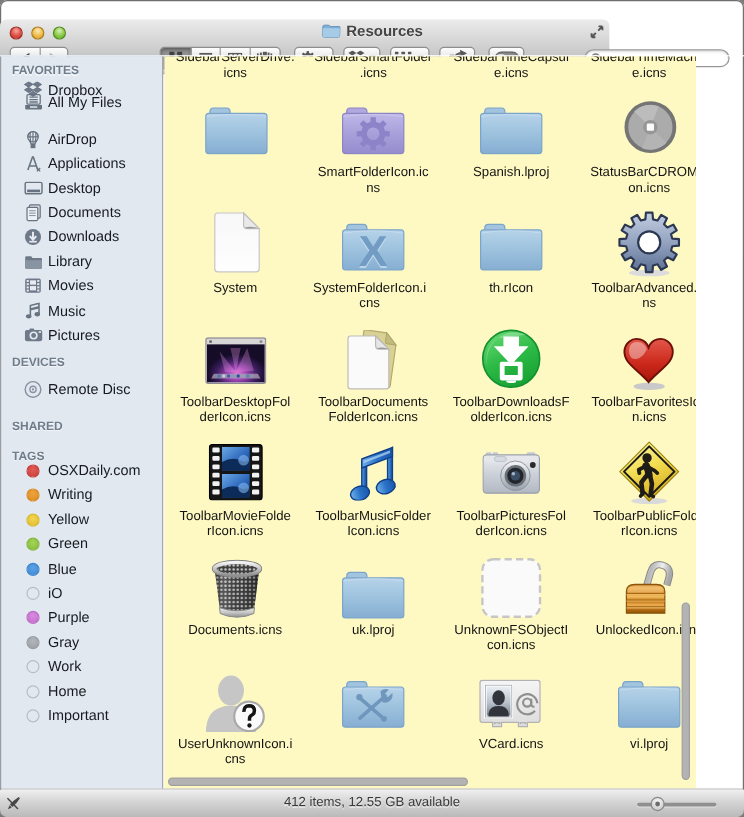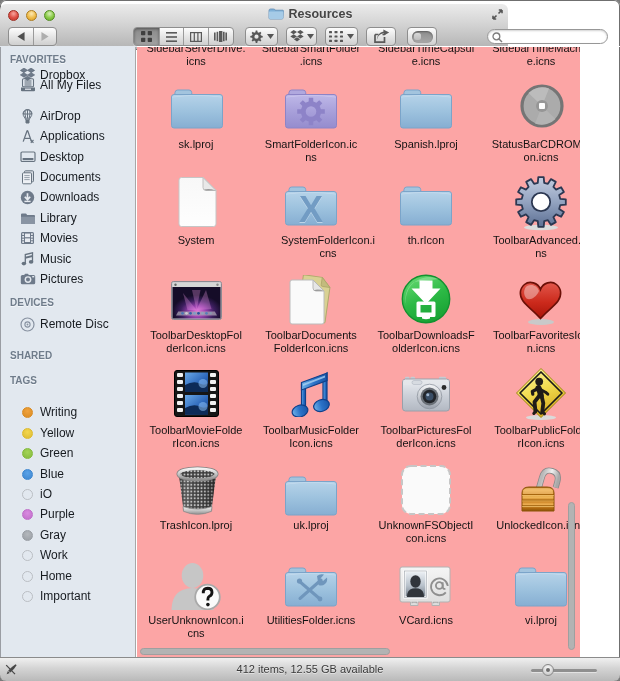--- a/index.html
+++ b/index.html
@@ -1,17 +1,17 @@
 <!DOCTYPE html>
 <html><head><meta charset="utf-8"><style>
 *{margin:0;padding:0;box-sizing:border-box}
 html,body{width:620px;height:681px;overflow:hidden;background:#7a7a7a;font-family:"Liberation Sans",sans-serif;-webkit-font-smoothing:antialiased}
 #win{position:absolute;left:0;top:0;width:620px;height:681px;border-radius:6px;overflow:hidden;background:#fff;box-shadow:inset 0 0 0 1px #6f6f6f}
 
-#chrome{position:absolute;left:0;top:4px;width:508px;height:46px;background:linear-gradient(#ebebeb,#d5d5d5 42%,#b3b3b3);border-bottom:1px solid #6e6e6e;border-radius:6px 6px 0 0}
+#chrome{position:absolute;left:0;top:16px;width:508px;height:46px;background:linear-gradient(#ebebeb,#d5d5d5 42%,#b3b3b3);border-bottom:1px solid #6e6e6e;border-radius:6px 6px 0 0}
 .tl{position:absolute;top:6px;width:11px;height:11px;border-radius:50%}
 #tl-r{left:8px;background:radial-gradient(circle at 50% 30%,#f49a92 8%,#dd4d43 55%,#c13b30);border:1px solid #9e2f24}
 #tl-y{left:26px;background:radial-gradient(circle at 50% 30%,#fbe3a6 8%,#eebb48 55%,#d99d2b);border:1px solid #ad7c1e}
 #tl-g{left:44px;background:radial-gradient(circle at 50% 30%,#cdeaa8 8%,#87c943 55%,#69ad2e);border:1px solid #538c21}
 #title{opacity:.99;position:absolute;top:3px;left:0;width:620px;text-align:center;font-size:12.5px;font-weight:bold;color:#444444;text-shadow:0 1px 0 rgba(255,255,255,.5)}
 #title svg{vertical-align:-2px;margin-right:5px}
 #fsarrow{position:absolute;right:4px;top:4px}
 
 .tbtn{position:absolute;top:23px;height:19px;border:1px solid #8e8e8e;border-radius:4px;background:linear-gradient(#fdfdfd,#e8e8e8 45%,#cfcfcf);box-shadow:0 1px 0 rgba(255,255,255,.4);display:flex;align-items:center;justify-content:center}
 .seg{display:flex;align-items:center;justify-content:center;height:100%}
@@ -19,21 +19,21 @@
 
 #search{position:absolute;left:487px;top:25px;width:121px;height:15px;border-radius:8px;border:1px solid #979797;background:#fff;box-shadow:inset 0 1px 2px rgba(0,0,0,.18)}
 #search svg{position:absolute;left:4px;top:2px}
 
 #main{position:absolute;left:0;top:47px;width:620px;height:610px}
 #sidebar{position:absolute;left:0;top:0;width:136px;height:610px;background:#e2e8ef;border-right:1px solid #a7a7a7;box-shadow:inset 1px 0 0 #9a9da3}
 .shead{position:absolute;left:10px;font-size:10px;font-weight:bold;color:#6e7b8a;opacity:.99;text-shadow:0 1px 0 rgba(255,255,255,.6);letter-spacing:0}
 .sitem{position:absolute;left:19px;height:20px;display:flex;align-items:center;font-size:12px;color:#15191e;white-space:nowrap;opacity:.99}
 .sitem .ic{width:17px;height:16px;margin-right:4px;display:flex;align-items:center;justify-content:center}
 .dot{width:11px;height:11px;border-radius:50%;margin:0 7px 0 3px}
-#content{position:absolute;left:137px;top:0;width:443px;height:610px;background:#fca5a5;overflow:hidden}
+#content{position:absolute;left:137px;top:0;width:443px;height:610px;background:#fef9c3;overflow:hidden}
 .lab{position:absolute;width:130px;text-align:center;font-size:11px;line-height:13px;color:#111;opacity:.99}
 .icn{position:absolute}
 
 #vsb{position:absolute;right:5px;top:455px;width:7px;height:148px;border-radius:4px;background:#b3b3b3;border:1px solid #9f9f9f}
 #hsb{position:absolute;left:3px;bottom:2px;width:250px;height:7px;border-radius:4px;background:#b3b3b3;border:1px solid #9f9f9f}
 
 #status{position:absolute;left:0;top:657px;width:620px;height:24px;background:linear-gradient(#f0f0f0,#d4d4d4 45%,#b9b9b9);border-top:1px solid #8b8b8b;border-radius:0 0 6px 6px}
 #stxt{opacity:.99;position:absolute;width:100%;text-align:center;top:5px;font-size:11px;color:#383838;text-shadow:0 1px 0 rgba(255,255,255,.5)}
 #slider{position:absolute;right:23px;top:11px;width:66px;height:3px;background:#8f8f8f;border-radius:2px;box-shadow:0 1px 0 rgba(255,255,255,.45)}
 #knob{position:absolute;left:11px;top:-5px;width:12px;height:12px;border-radius:50%;background:radial-gradient(circle at 50% 35%,#fdfdfd,#cfcfcf 70%,#b5b5b5);border:1px solid #888}
@@ -296,58 +296,57 @@
               <rect x="12.2" y="3" width="2" height="1.4" fill="#e4e9ef"></rect>
             </svg>
           </span>Pictures</div>
 <div class="sitem" style="top:267px"><span class="ic">
             <svg width="15" height="15" viewBox="0 0 15 15">
               <circle cx="7.5" cy="7.5" r="6.5" fill="none" stroke="#8791a0" stroke-width="1.2"></circle>
               <circle cx="7.5" cy="7.5" r="2.6" fill="none" stroke="#8791a0" stroke-width="1.1"></circle>
               <circle cx="7.5" cy="7.5" r="0.9" fill="#8791a0"></circle>
             </svg>
           </span>Remote Disc</div>
+<div class="sitem" style="top:335px"><span class="dot" style="background:radial-gradient(circle at 50% 35%, #e45a55, #c73f39);border:1px solid #c73f39"></span>OSXDaily.com</div>
 <div class="sitem" style="top:355px"><span class="dot" style="background:radial-gradient(circle at 50% 35%, #f2a33c, #d98a20);border:1px solid #d98a20"></span>Writing</div>
 <div class="sitem" style="top:376px"><span class="dot" style="background:radial-gradient(circle at 50% 35%, #f5d74e, #dcba2e);border:1px solid #dcba2e"></span>Yellow</div>
 <div class="sitem" style="top:396px"><span class="dot" style="background:radial-gradient(circle at 50% 35%, #a4d457, #83b93a);border:1px solid #83b93a"></span>Green</div>
 <div class="sitem" style="top:417px"><span class="dot" style="background:radial-gradient(circle at 50% 35%, #5aa3e8, #3c85cf);border:1px solid #3c85cf"></span>Blue</div>
 <div class="sitem" style="top:437px"><span class="dot" style="background:transparent;border:1px solid #b9bdc2"></span>iO</div>
 <div class="sitem" style="top:457px"><span class="dot" style="background:radial-gradient(circle at 50% 35%, #d989e0, #bf6cc8);border:1px solid #bf6cc8"></span>Purple</div>
 <div class="sitem" style="top:478px"><span class="dot" style="background:radial-gradient(circle at 50% 35%, #b4b8bd, #989da3);border:1px solid #989da3"></span>Gray</div>
 <div class="sitem" style="top:498px"><span class="dot" style="background:transparent;border:1px solid #b9bdc2"></span>Work</div>
 <div class="sitem" style="top:519px"><span class="dot" style="background:transparent;border:1px solid #b9bdc2"></span>Home</div>
 <div class="sitem" style="top:539px"><span class="dot" style="background:transparent;border:1px solid #b9bdc2"></span>Important</div>
   </div>
   <div id="content">
     <div class="lab" style="left:-6px;top:-5.0px">SidebarServerDrive.<br>icns</div>
 <div class="lab" style="left:109px;top:-5.0px">SidebarSmartFolder<br>.icns</div>
 <div class="lab" style="left:224px;top:-5.0px">SidebarTimeCapsul<br>e.icns</div>
 <div class="lab" style="left:339px;top:-5.0px">SidebarTimeMachin<br>e.icns</div>
-<div class="lab" style="left:-6px;top:91.0px">sk.lproj</div>
 <div class="lab" style="left:109px;top:91.0px">SmartFolderIcon.ic<br>ns</div>
 <div class="lab" style="left:224px;top:91.0px">Spanish.lproj</div>
 <div class="lab" style="left:339px;top:91.0px">StatusBarCDROMIc<br>on.icns</div>
 <div class="lab" style="left:-6px;top:186.8px">System</div>
-<div class="lab" style="left:126px;top:186.8px">SystemFolderIcon.i<br>cns</div>
+<div class="lab" style="left:106px;top:186.8px">SystemFolderIcon.i<br>cns</div>
 <div class="lab" style="left:224px;top:186.8px">th.rIcon</div>
 <div class="lab" style="left:339px;top:186.8px">ToolbarAdvanced.ic<br>ns</div>
 <div class="lab" style="left:-6px;top:281.8px">ToolbarDesktopFol<br>derIcon.icns</div>
 <div class="lab" style="left:109px;top:281.8px">ToolbarDocuments<br>FolderIcon.icns</div>
 <div class="lab" style="left:224px;top:281.8px">ToolbarDownloadsF<br>olderIcon.icns</div>
 <div class="lab" style="left:339px;top:281.8px">ToolbarFavoritesIco<br>n.icns</div>
 <div class="lab" style="left:-6px;top:376.8px">ToolbarMovieFolde<br>rIcon.icns</div>
 <div class="lab" style="left:109px;top:376.8px">ToolbarMusicFolder<br>Icon.icns</div>
 <div class="lab" style="left:224px;top:376.8px">ToolbarPicturesFol<br>derIcon.icns</div>
 <div class="lab" style="left:339px;top:376.8px">ToolbarPublicFolde<br>rIcon.icns</div>
-<div class="lab" style="left:-6px;top:471.8px">TrashIcon.lproj</div>
+<div class="lab" style="left:-6px;top:471.8px">Documents.icns</div>
 <div class="lab" style="left:109px;top:471.8px">uk.lproj</div>
 <div class="lab" style="left:224px;top:471.8px">UnknownFSObjectI<br>con.icns</div>
 <div class="lab" style="left:339px;top:471.8px">UnlockedIcon.icns</div>
 <div class="lab" style="left:-6px;top:566.5px">UserUnknownIcon.i<br>cns</div>
-<div class="lab" style="left:109px;top:566.5px">UtilitiesFolder.icns</div>
 <div class="lab" style="left:224px;top:566.5px">VCard.icns</div>
 <div class="lab" style="left:339px;top:566.5px">vi.lproj</div>
 <svg class="icn" style="left:32.5px;top:40.0px" width="54" height="42" viewBox="0 0 54 42">
 <defs>
             <linearGradient id="fa" x1="0" y1="0" x2="0" y2="1">
               <stop offset="0" stop-color="#b6d3e9"></stop>
               <stop offset="0.5" stop-color="#9dc2de"></stop>
               <stop offset="1" stop-color="#86aed2"></stop>
             </linearGradient>
           </defs>

